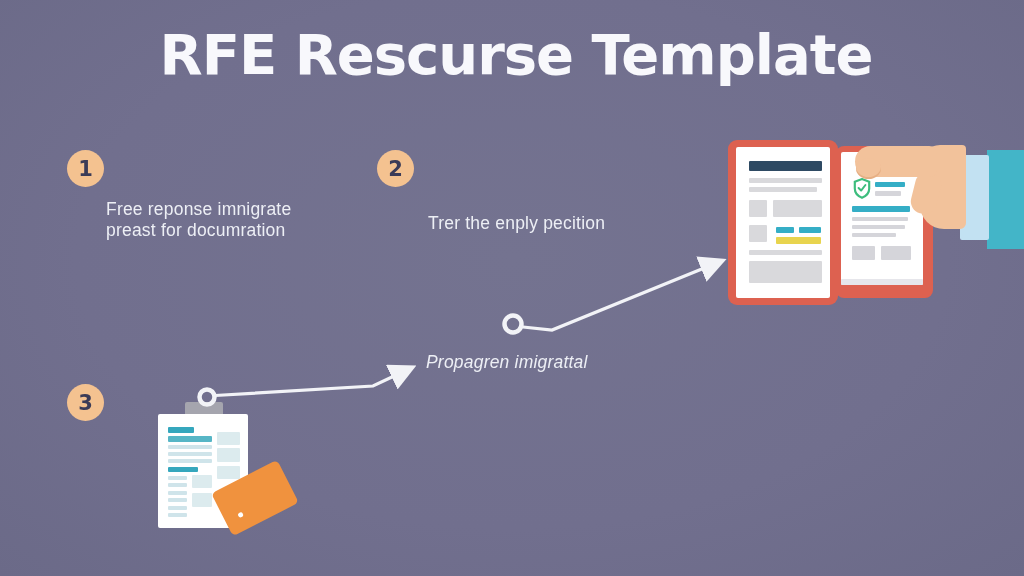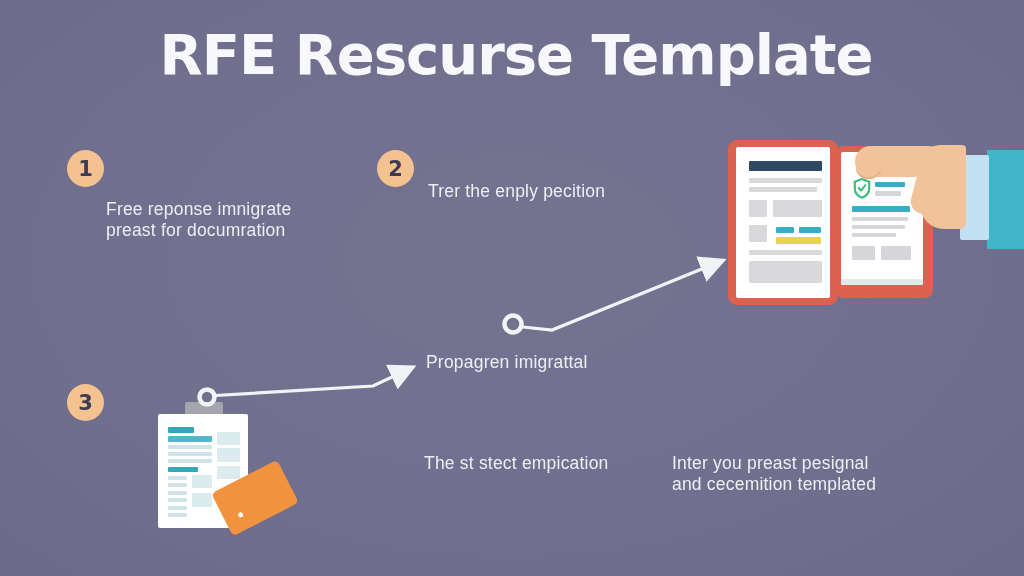--- a/index.html
+++ b/index.html
@@ -36,33 +36,28 @@
   <h1 class="title">RFE Rescurse Template</h1>
 
   <div class="badge" style="left:67px;top:150px;">1</div>
   <div class="badge" style="left:377px;top:150px;">2</div>
   <div class="badge" style="left:67px;top:384px;">3</div>
 
   <div class="copy" style="left:106px;top:199px;">
     <div>Free reponse imnigrate</div>
     <div>preast for documration</div>
   </div>
-  <div class="copy" style="left:428px;top:181px;">
+  <div class="copy" style="left:428px;top:213px;">
     <div>Trer the enply pecition</div>
   </div>
 
-  <div class="copy" style="left:426px;top:352px;">
+  <div class="copy" style="left:426px;top:352px;font-style:italic;">
     <div>Propagren imigrattal</div>
   </div>
   <div class="copy" style="left:424px;top:453px;">
-    <div>The st stect empication</div>
-  </div>
-  <div class="copy" style="left:672px;top:453px;">
-    <div>Inter you preast pesignal</div>
-    <div>and cecemition templated</div>
   </div>
 
   <div>
     <div class="clip"></div>
     <div class="paper">
       <div class="bar t-dark" style="left:10px;top:13px;width:26px;height:6px;"></div>
       <div class="bar t-med" style="left:10px;top:22px;width:44px;height:6px;"></div>
       <div class="bar t-light" style="left:10px;top:31px;width:44px;height:4px;"></div>
       <div class="bar t-light" style="left:10px;top:38px;width:44px;height:4px;"></div>
       <div class="bar t-light" style="left:10px;top:45px;width:44px;height:4px;"></div>

